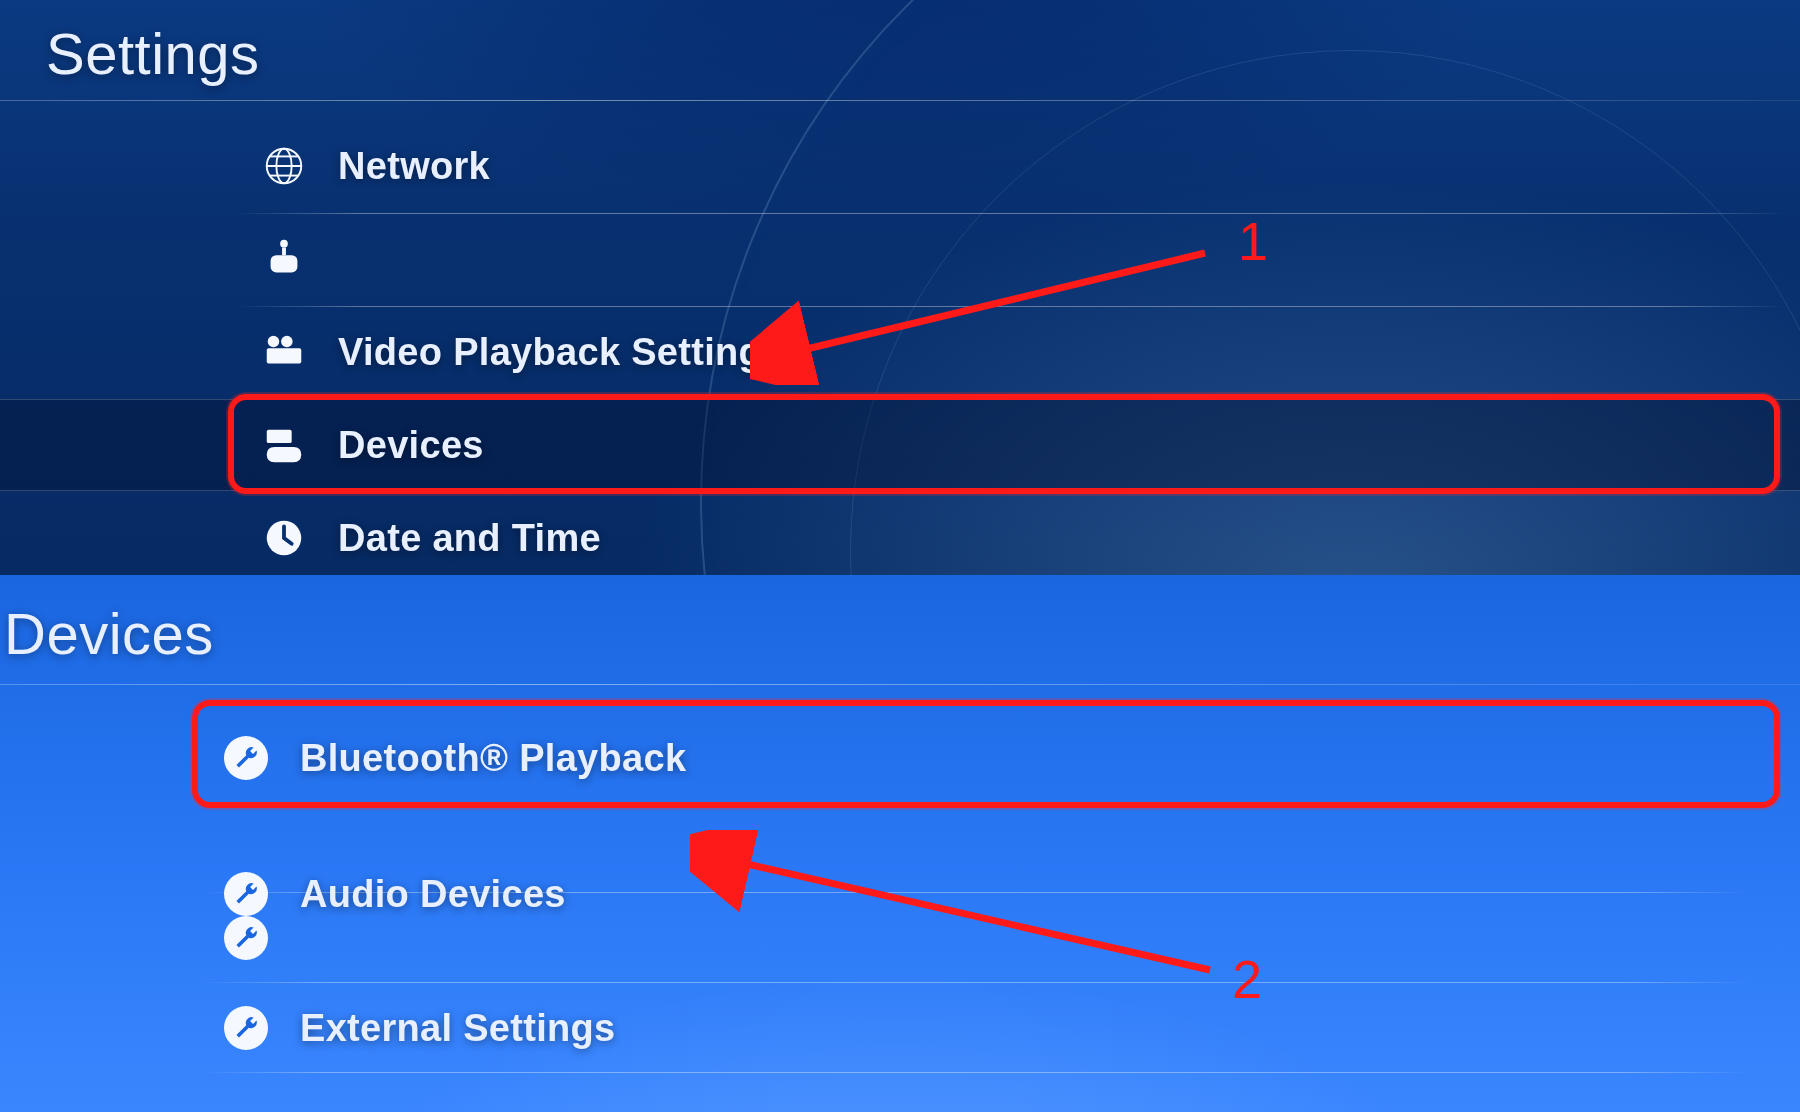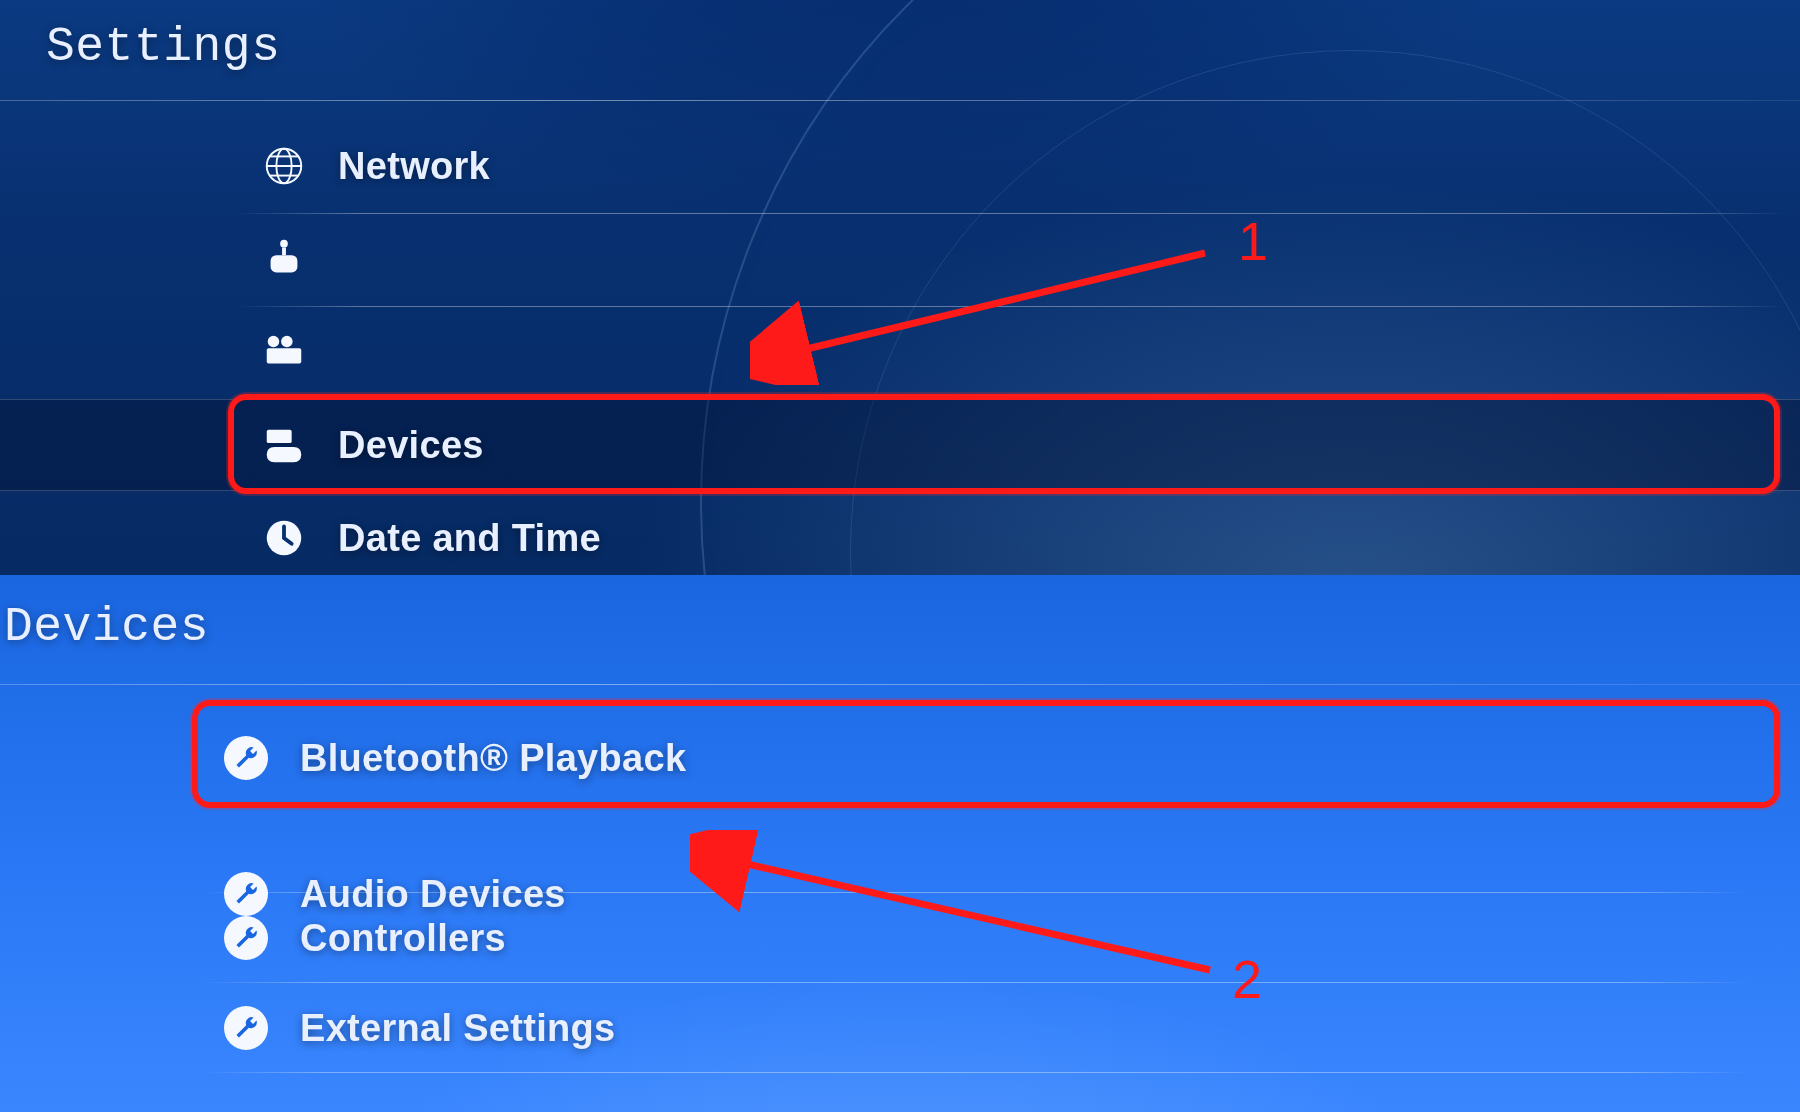--- a/index.html
+++ b/index.html
@@ -31,23 +31,22 @@
     background:
       radial-gradient(1000px 500px at 900px 700px, rgba(180,220,255,0.25), rgba(180,220,255,0) 60%),
       linear-gradient(180deg, #1a66e0 0%, #2a78f5 55%, #3a86ff 100%);
   }
 
   .surface { position: absolute; left: 0; width: 1800px; }
 
   
   .title {
     position: absolute; left: 46px;
-    font-size: 48px; font-weight: 300; letter-spacing: 0.5px;
+    font-size: 58px; font-weight: 300; letter-spacing: 0.5px;
     text-shadow: 0 2px 10px rgba(0,0,0,0.4);
-    font-family: Liberation Mono, monospace;
   }
   #title1 { top: 20px; }
   #title2 { top: 600px; left: 4px; }
 
   
   .title-divider {
     position: absolute; left: 0; width: 1800px; height: 1px;
     background: linear-gradient(90deg, rgba(255,255,255,0.25), rgba(255,255,255,0.45) 30%, rgba(255,255,255,0.25) 70%, rgba(255,255,255,0.1));
   }
 
@@ -160,20 +159,21 @@
       <svg class="icon" viewBox="0 0 48 48">
           <circle cx="13" cy="13" r="6"></circle>
           <circle cx="27" cy="13" r="6"></circle>
           <rect x="6" y="20" width="36" height="16" rx="2"></rect>
           <rect x="9" y="23" width="4" height="10" fill="#083070"></rect>
           <rect x="16" y="23" width="4" height="10" fill="#083070"></rect>
           <rect x="23" y="23" width="4" height="10" fill="#083070"></rect>
           <rect x="30" y="23" width="4" height="10" fill="#083070"></rect>
         </svg>
     </span>
+    <span class="label">Video Playback Settings</span>
   </div>
 
   <div class="menu-row" style="top:399px">
     <span class="icon-slot">
       <svg class="icon" viewBox="0 0 48 48">
           <rect x="6" y="8" width="26" height="14" rx="2"></rect>
           <rect x="9" y="11" width="3" height="3" fill="#062a63"></rect>
           <rect x="14" y="11" width="3" height="3" fill="#062a63"></rect>
           <rect x="19" y="11" width="3" height="3" fill="#062a63"></rect>
           <rect x="24" y="11" width="3" height="3" fill="#062a63"></rect>
@@ -226,21 +226,20 @@
   </div>
 
   <div class="menu-row" style="top:892px">
     <span class="icon-slot">
       <span class="wrench-circle">
           <svg viewBox="0 0 24 24">
             <path d="M21 5.5a5 5 0 0 1-6.6 6.3L6 20.2 3.8 18 12.2 9.6A5 5 0 0 1 18.5 3l-3 3 2.5 2.5 3-3z"></path>
           </svg>
         </span>
     </span>
-    <span class="label">Controllers</span>
   </div>
 
   <div class="menu-row" style="top:982px">
     <span class="icon-slot">
       <span class="wrench-circle">
           <svg viewBox="0 0 24 24">
             <path d="M21 5.5a5 5 0 0 1-6.6 6.3L6 20.2 3.8 18 12.2 9.6A5 5 0 0 1 18.5 3l-3 3 2.5 2.5 3-3z"></path>
           </svg>
         </span>
     </span>

